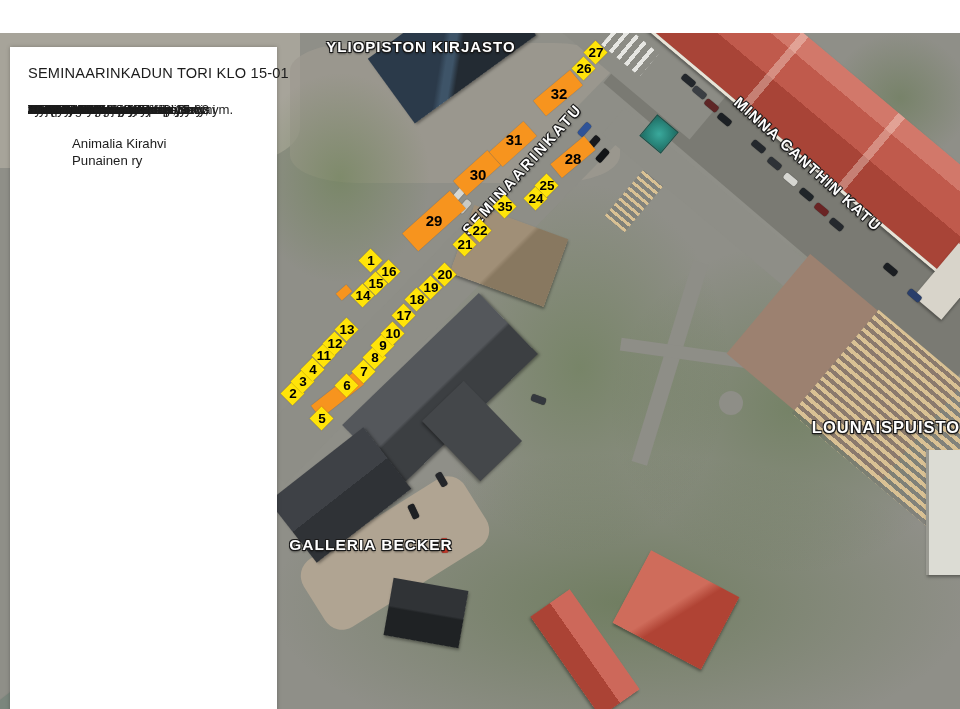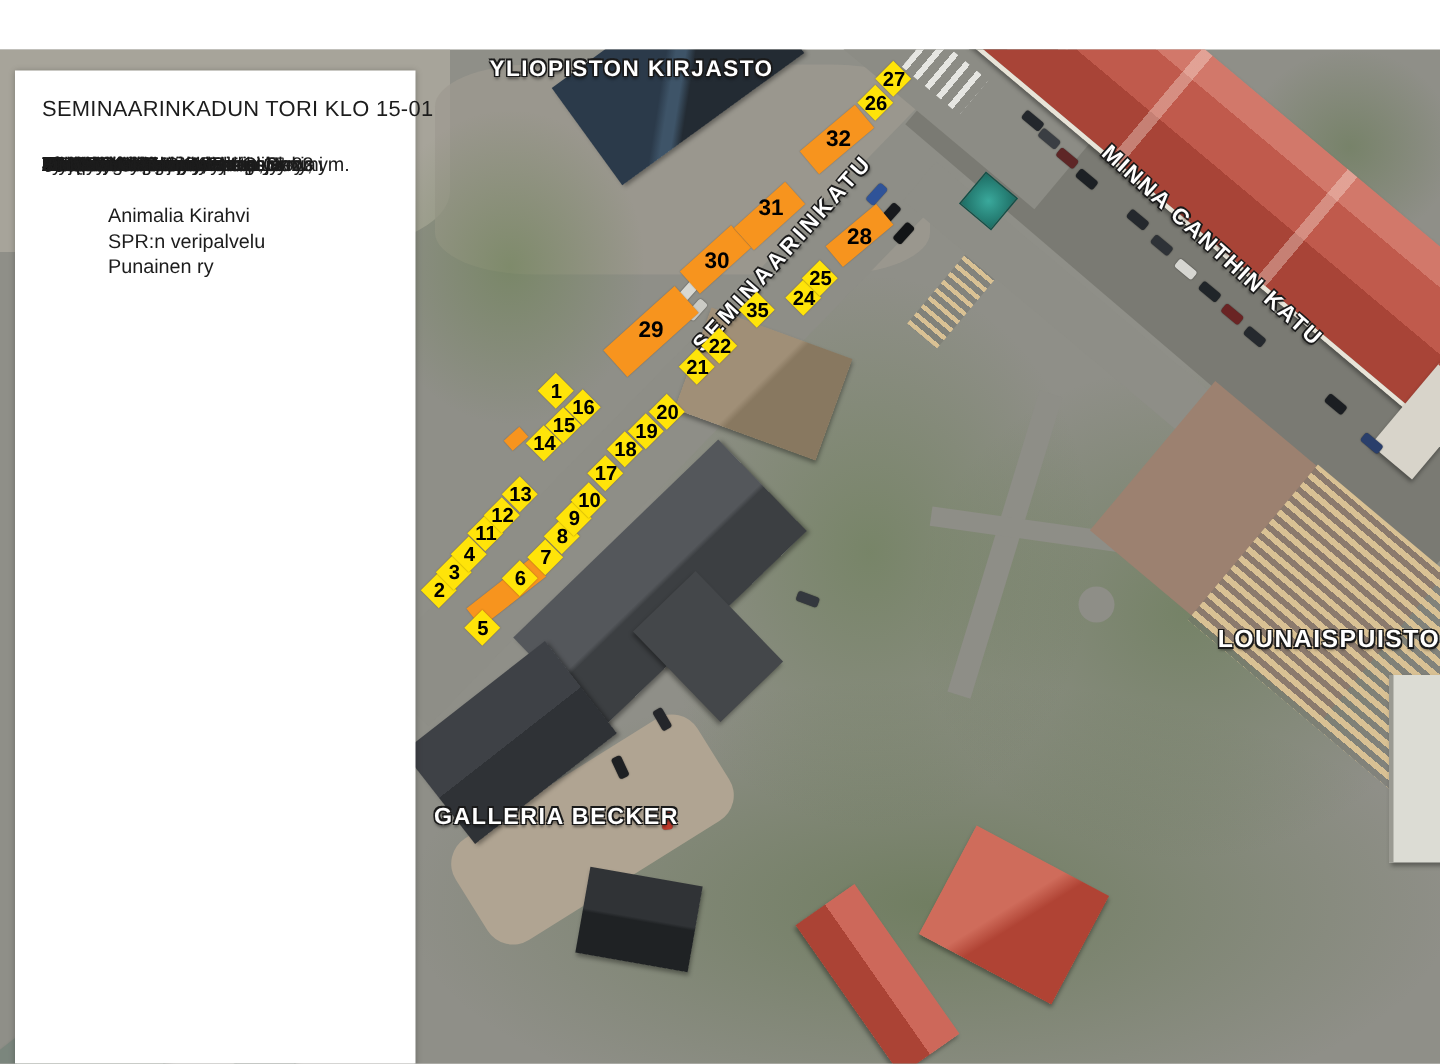--- a/index.html
+++ b/index.html
@@ -373,21 +373,20 @@
           </div>
           <div class="lrow">
             <span class="lnum">32</span>
             <span class="lname">Finbat: Kalaravintola</span>
           </div>
         </div>
       <div id="sec2">
         <div>MUSICAN AULA KELLO 15-23</div>
         <div class="s2items">
             <div>Animalia Kirahvi</div>
-            <div>SPR:n veripalvelu</div>
             <div>Punainen ry</div>
           </div>
       </div>
     </div>
   </div>
 
   <div id="coords">
     <span style="position:static;">N:62° 14' 12.77" E:2</span>
   </div>
 </div>

